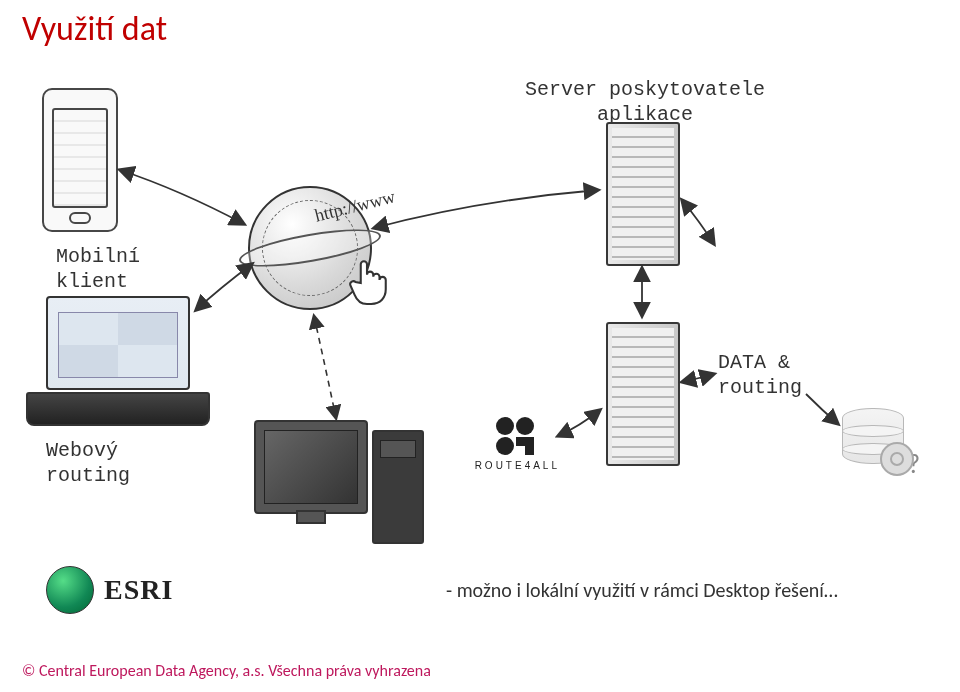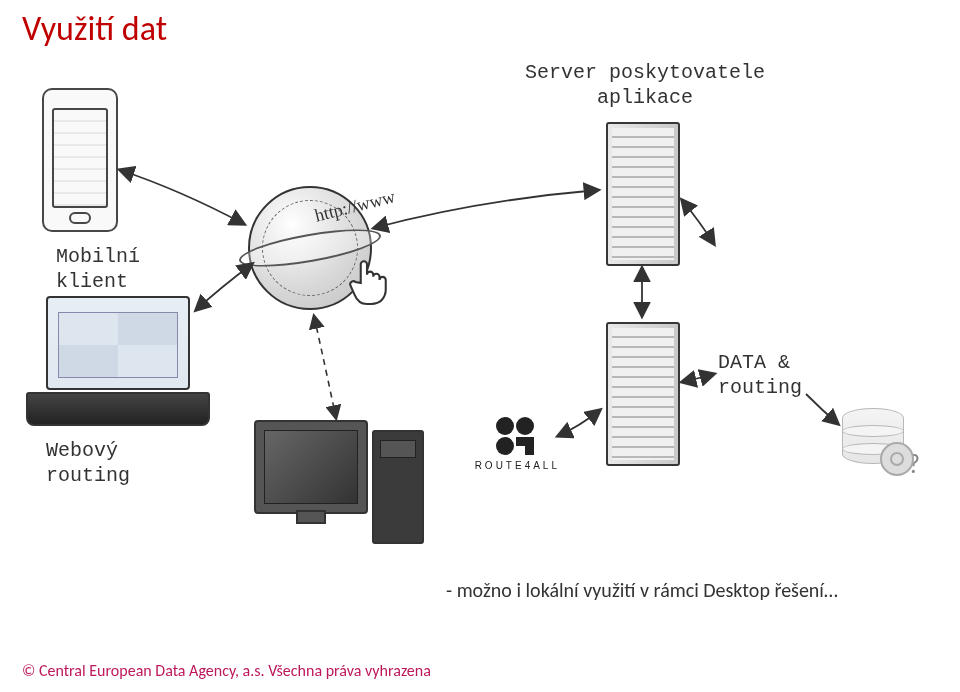--- a/index.html
+++ b/index.html
@@ -49,21 +49,21 @@
   .esri{position:absolute;display:flex;align-items:center;gap:10px}
   .esri .ico{width:46px;height:46px;border-radius:50%;background:radial-gradient(circle at 35% 30%,#5d8,#185 60%,#063);border:1px solid #333}
   .esri .txt{font-family:Georgia,serif;font-size:28px;letter-spacing:1px;color:#222;font-weight:bold}
 </style>
 </head>
 <body>
 <div class="slide">
 
   <div class="title">Využití dat</div>
 
-  <div class="label ttlabel" style="left:515px;top:60px;width:260px">Server poskytovatele
+  <div class="label ttlabel" style="left:515px;top:77px;width:260px">Server poskytovatele
 aplikace</div>
   <div class="label" style="left:56px;top:244px">Mobilní
 klient</div>
   <div class="label" style="left:718px;top:350px">DATA &amp;
 routing</div>
   <div class="label" style="left:46px;top:438px">Webový
 routing</div>
   <div class="note" style="left:446px;top:578px">- možno i lokální využití v rámci Desktop řešení…</div>
   <div class="qmark" style="left:908px;top:448px">?</div>
 
@@ -101,20 +101,24 @@
           <path d="M21 21 h18 v18 h-9 v-9 h-9 z" fill="#222"></path>
         </svg></div>
     <div class="txt">ROUTE4ALL</div>
   </div>
 
   <div class="db" style="left:842px;top:408px">
     <div class="cyl"></div>
       <div class="gear"></div>
   </div>
 
+  <div class="esri" style="left:46px;top:566px">
+    <div class="ico"></div>
+    <div class="txt">ESRI</div>
+  </div>
 
   <div class="footer">© Central European Data Agency, a.s. Všechna práva vyhrazena</div>
 
   <svg class="arrowcanvas">
     <defs>
       <marker id="ah" markerWidth="10" markerHeight="10" refX="8" refY="5" orient="auto">
         <path d="M0 0 L10 5 L0 10 z" fill="#333"></path>
       </marker>
       <marker id="ah2" markerWidth="10" markerHeight="10" refX="2" refY="5" orient="auto">
         <path d="M10 0 L0 5 L10 10 z" fill="#333"></path>

